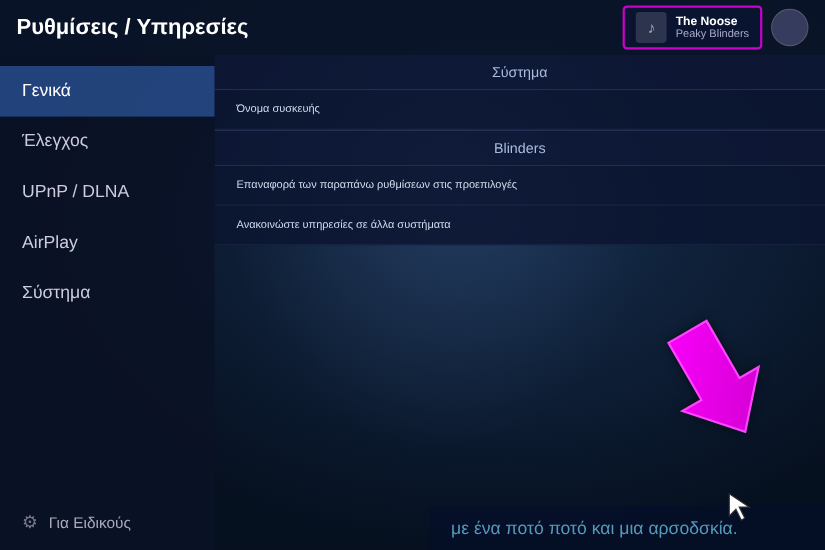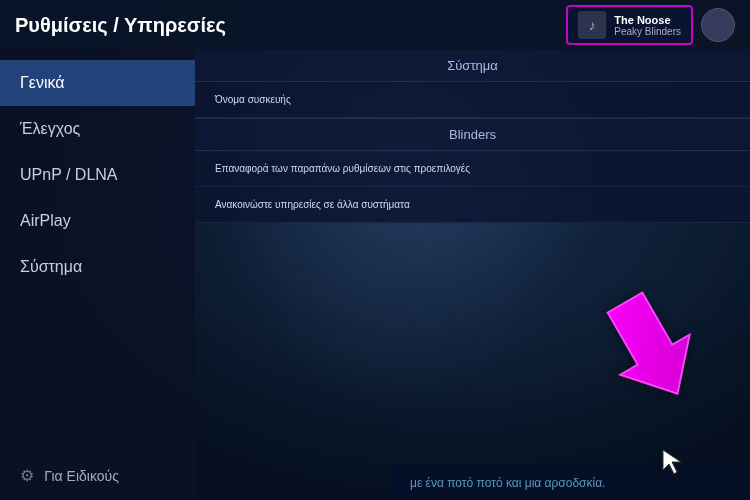--- a/index.html
+++ b/index.html
@@ -218,21 +218,21 @@
 
     .bottom-main-text {
       color: #44ddff;
       font-size: 18px;
       font-weight: bold;
       margin-bottom: 4px;
     }
 
     .bottom-sub-text {
       color: #5599bb;
-      font-size: 12px;
+      font-size: 16px;
     }
 
     
     .cursor {
       position: absolute;
       bottom: 20px;
       right: 65px;
       z-index: 30;
       pointer-events: none;
     }

